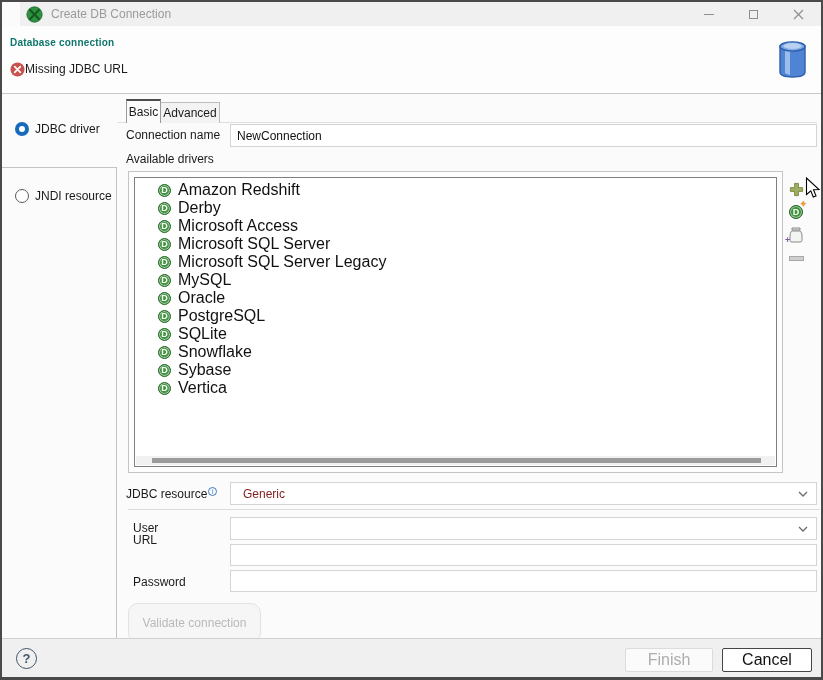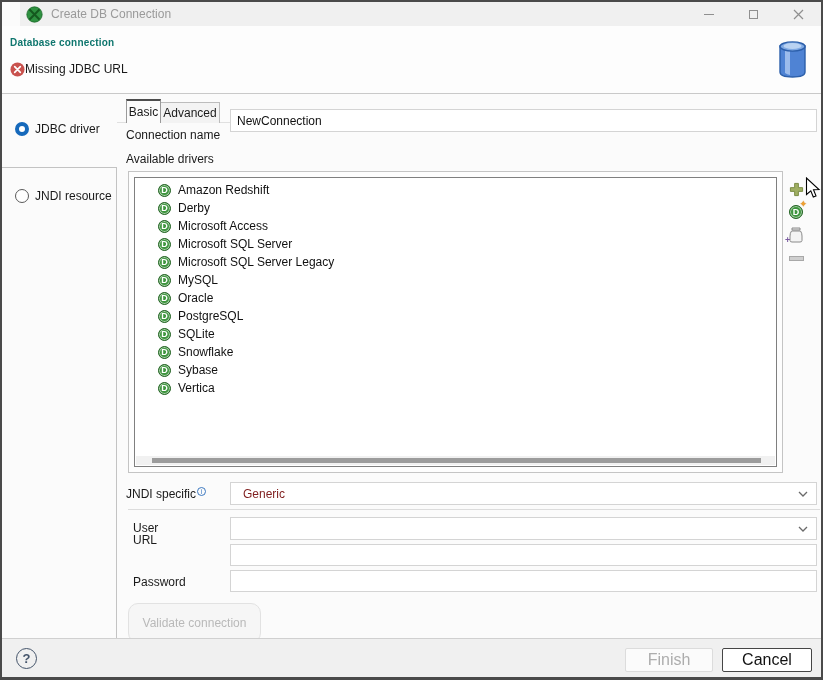--- a/index.html
+++ b/index.html
@@ -66,21 +66,21 @@
   
   .drivers-outer { position:absolute; left:126px; top:169px; width:655px; height:302px; background:#fdfdfd; border:1px solid #c4c4c4; }
   .drivers-inner { position:absolute; left:5px; top:5px; right:5px; bottom:5px; background:#fff; border:1px solid #7f7f7f; overflow:hidden; padding-top:3px; }
   .driver-row { height:18px; display:flex; align-items:center; padding-left:23px; gap:7px; }
   .driver-badge {
     width:13px; height:13px; border-radius:50%; flex:0 0 auto;
     background: var(--driver_green, #3e953e); border:1px solid #246324;
     box-shadow: inset 0 0 0 1px rgba(255,255,255,.55);
     color:#fff; font-size:9px; font-weight:bold; line-height:11px; text-align:center;
   }
-  .driver-label { font-size:12px; color:#111; }
+  .driver-label { font-size:16px; color:#111; }
   .hscroll { position:absolute; left:1px; right:1px; bottom:1px; height:9px; background:#f1f1f1; }
   .hscroll .thumb { position:absolute; left:16px; right:14px; top:2px; height:5px; background:#9c9c9c; }
 
   
   .list-toolbar { position:absolute; left:785px; top:178px; width:20px; }
   .tool { position:relative; width:18px; height:18px; margin-bottom:5px; display:flex; align-items:center; justify-content:center; }
   .tool .star { position:absolute; right:-2px; top:-4px; font-size:9px; color:#f0a030; text-shadow:0 0 1px #b36a00; }
   .tool .mini-plus { position:absolute; left:-2px; bottom:-1px; font-size:9px; font-weight:bold; color:#7a5aa0; }
   .glyph-minus { width:15px; height:5px; background:#cfcfcf; border:1px solid #a8a8a8; }
 
@@ -156,21 +156,21 @@
   <div class="radio-row r2">
     <div class="radio"></div>
     <span class="radio-label">JNDI resource</span>
   </div>
 
   <div class="tabstrip-line"></div>
   <div class="tab active">Basic</div>
   <div class="tab inactive">Advanced</div>
 
   <div class="f-label" style="left:124px; top:126px;">Connection name</div>
-  <input class="text-field" style="left: 228px; top: 107px; width: 587px;" value="NewConnection">
+  <input class="text-field" style="left: 228px; top: 122px; width: 587px;" value="NewConnection">
 
   <div class="f-label" style="left:124px; top:150px;">Available drivers</div>
 
   <div class="drivers-outer">
     <div class="drivers-inner">
 
         <div class="driver-row">
           <span class="driver-badge">D</span>
           <span class="driver-label">Amazon Redshift</span>
         </div>
@@ -251,21 +251,21 @@
         <path d="M2.5 4 Q1 6 1 9 L1 13.5 Q1 15 3 15 L11 15 Q13 15 13 13.5 L13 9 Q13 6 11.5 4 Z" fill="#f4f4f4" stroke="#8a8a8a"></path>
       </svg>
       <span class="mini-plus">+</span>
     </div>
     <div class="tool">
       <div class="glyph-minus"></div>
     </div>
   </div>
 
   <div class="f-label" style="left:124px; top:485px;">
-    <span>JNDI specific</span><span class="info-sup">i</span>
+    <span>JDBC resource</span><span class="info-sup">i</span>
   </div>
   <div class="combo" style="left:228px; top:480px; width:587px;">
     <span>Generic</span>
     <svg class="chev" width="10" height="6" viewBox="0 0 10 6">
         <path d="M1 1 L5 5 L9 1" fill="none" stroke="#6a6a6a" stroke-width="1.3"></path>
       </svg>
   </div>
 
   <div class="mid-sep"></div>
 

